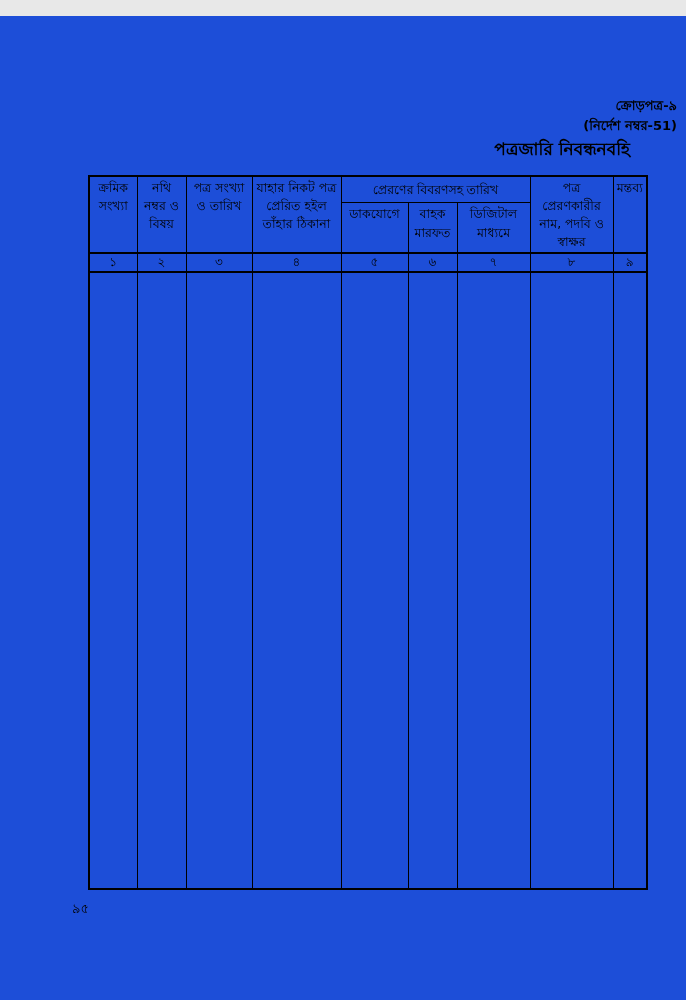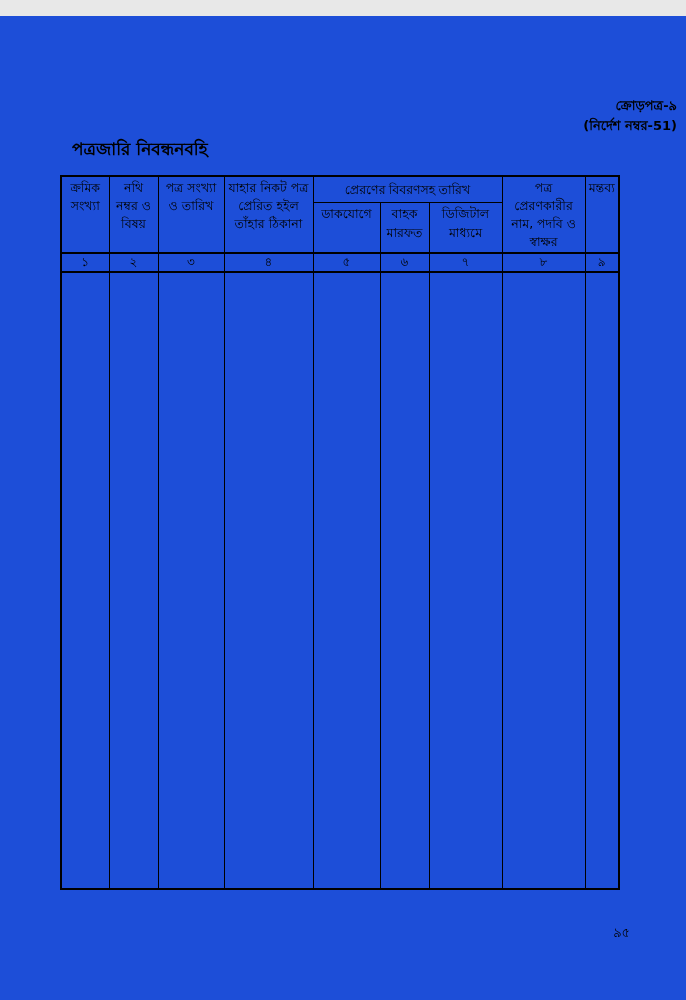--- a/index.html
+++ b/index.html
@@ -21,27 +21,27 @@
     font-weight: bold;
     font-size: 13px;
     line-height: 20px;
     white-space: nowrap;
   }
   .doc-title {
     position: absolute;
     top: 120px;
     left: 72px;
     width: 558px;
-    text-align: left;
+    text-align: right;
     font-weight: bold;
     font-size: 17px;
   }
   table.register-table {
     position: absolute;
-    left: 60px;
+    left: 88px;
     top: 159px;
     width: 558px;
     border-collapse: collapse;
     table-layout: fixed;
     border: 2px solid #000;
     font-size: 12.5px;
     padding-left: 20px;
   }
   table.register-table td {
     border: 1px solid #000;
@@ -60,24 +60,24 @@
     padding: 0;
     vertical-align: middle;
     border-top: 2px solid #000;
     border-bottom: 2px solid #000;
     font-size: 12px;
     line-height: 1;
   }
   tr.body-row td { height: 613px; }
   .page-number {
     position: absolute;
-    top: 907px;
+    top: 883px;
     left: 72px;
     width: 558px;
-    text-align: right;
+    text-align: left;
     font-size: 13px;
   }
 </style>
 </head>
 <body>
 
 <div class="page">
 
   <div class="corner-note">
     <div>ক্রোড়পত্র-৯</div>

